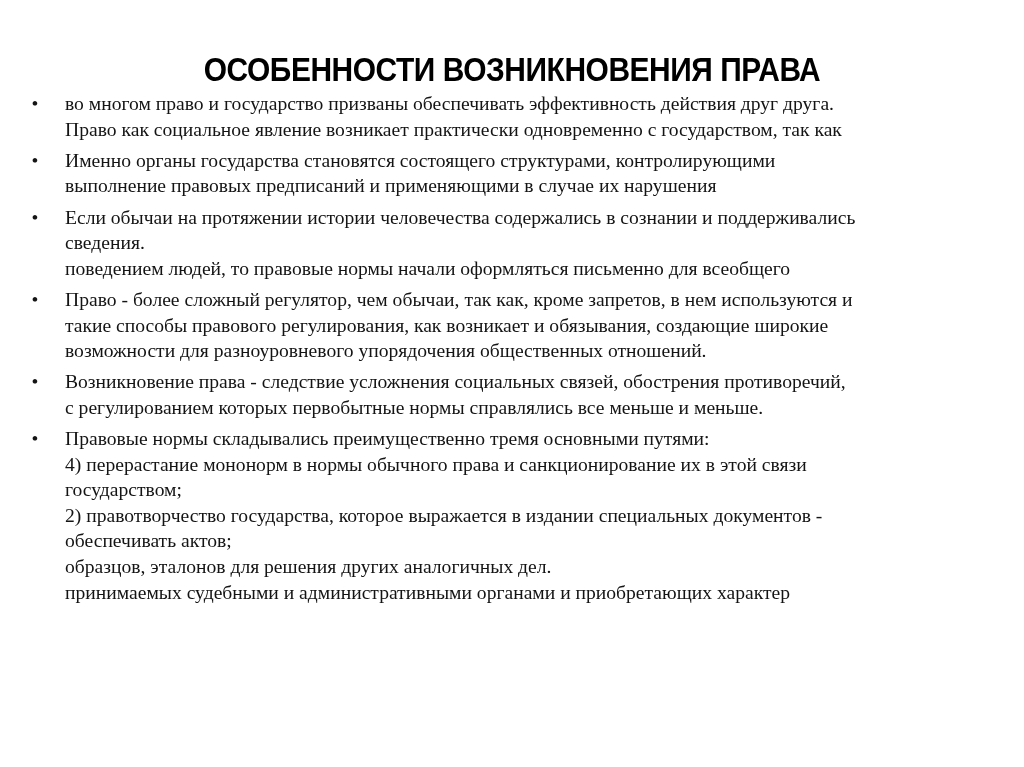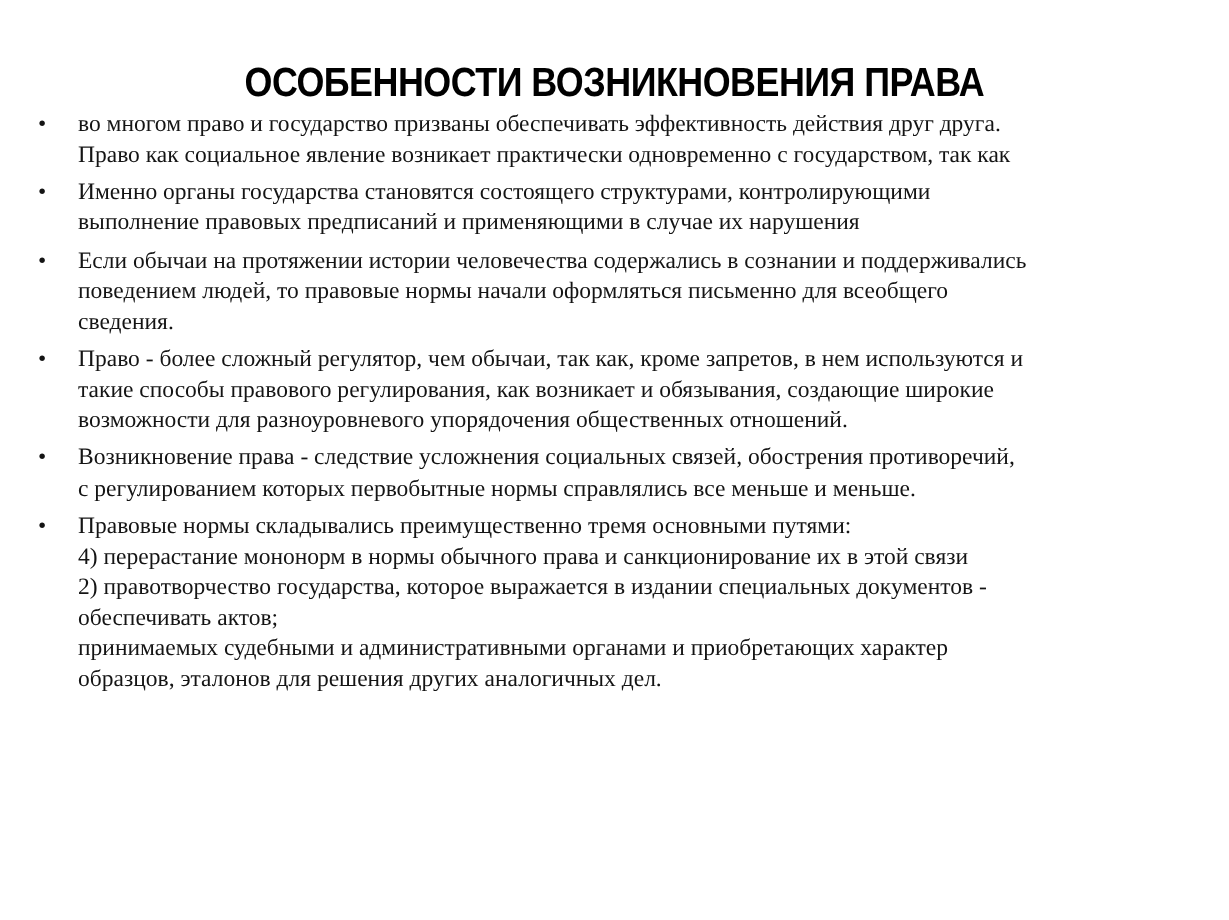--- a/index.html
+++ b/index.html
@@ -72,37 +72,38 @@
       <span class="bullet-line">Право как социальное явление возникает практически одновременно с государством, так как</span>
     </li>
     <li class="bullet-item">
       <span class="bullet-dot">•</span>
       <span class="bullet-line">Именно органы государства становятся состоящего структурами, контролирующими</span>
       <span class="bullet-line">выполнение правовых предписаний и применяющими в случае их нарушения</span>
     </li>
     <li class="bullet-item">
       <span class="bullet-dot">•</span>
       <span class="bullet-line">Если обычаи на протяжении истории человечества содержались в сознании и поддерживались</span>
+      <span class="bullet-line">сведения.</span>
       <span class="bullet-line">поведением людей, то правовые нормы начали оформляться письменно для всеобщего</span>
-      <span class="bullet-line">сведения.</span>
     </li>
     <li class="bullet-item">
       <span class="bullet-dot">•</span>
       <span class="bullet-line">Право - более сложный регулятор, чем обычаи, так как, кроме запретов, в нем используются и</span>
       <span class="bullet-line">такие способы правового регулирования, как возникает и обязывания, создающие широкие</span>
       <span class="bullet-line">возможности для разноуровневого упорядочения общественных отношений.</span>
     </li>
     <li class="bullet-item">
       <span class="bullet-dot">•</span>
       <span class="bullet-line">Возникновение права - следствие усложнения социальных связей, обострения противоречий,</span>
       <span class="bullet-line">с регулированием которых первобытные нормы справлялись все меньше и меньше.</span>
     </li>
     <li class="bullet-item">
       <span class="bullet-dot">•</span>
       <span class="bullet-line">Правовые нормы складывались преимущественно тремя основными путями:</span>
       <span class="bullet-line">4) перерастание мононорм в нормы обычного права и санкционирование их в этой связи</span>
+      <span class="bullet-line">государством;</span>
       <span class="bullet-line">2) правотворчество государства, которое выражается в издании специальных документов -</span>
       <span class="bullet-line">обеспечивать актов;</span>
+      <span class="bullet-line">образцов, эталонов для решения других аналогичных дел.</span>
       <span class="bullet-line">принимаемых судебными и административными органами и приобретающих характер</span>
-      <span class="bullet-line">образцов, эталонов для решения других аналогичных дел.</span>
     </li>
   </ul>
 </div>
 
 </body></html>

